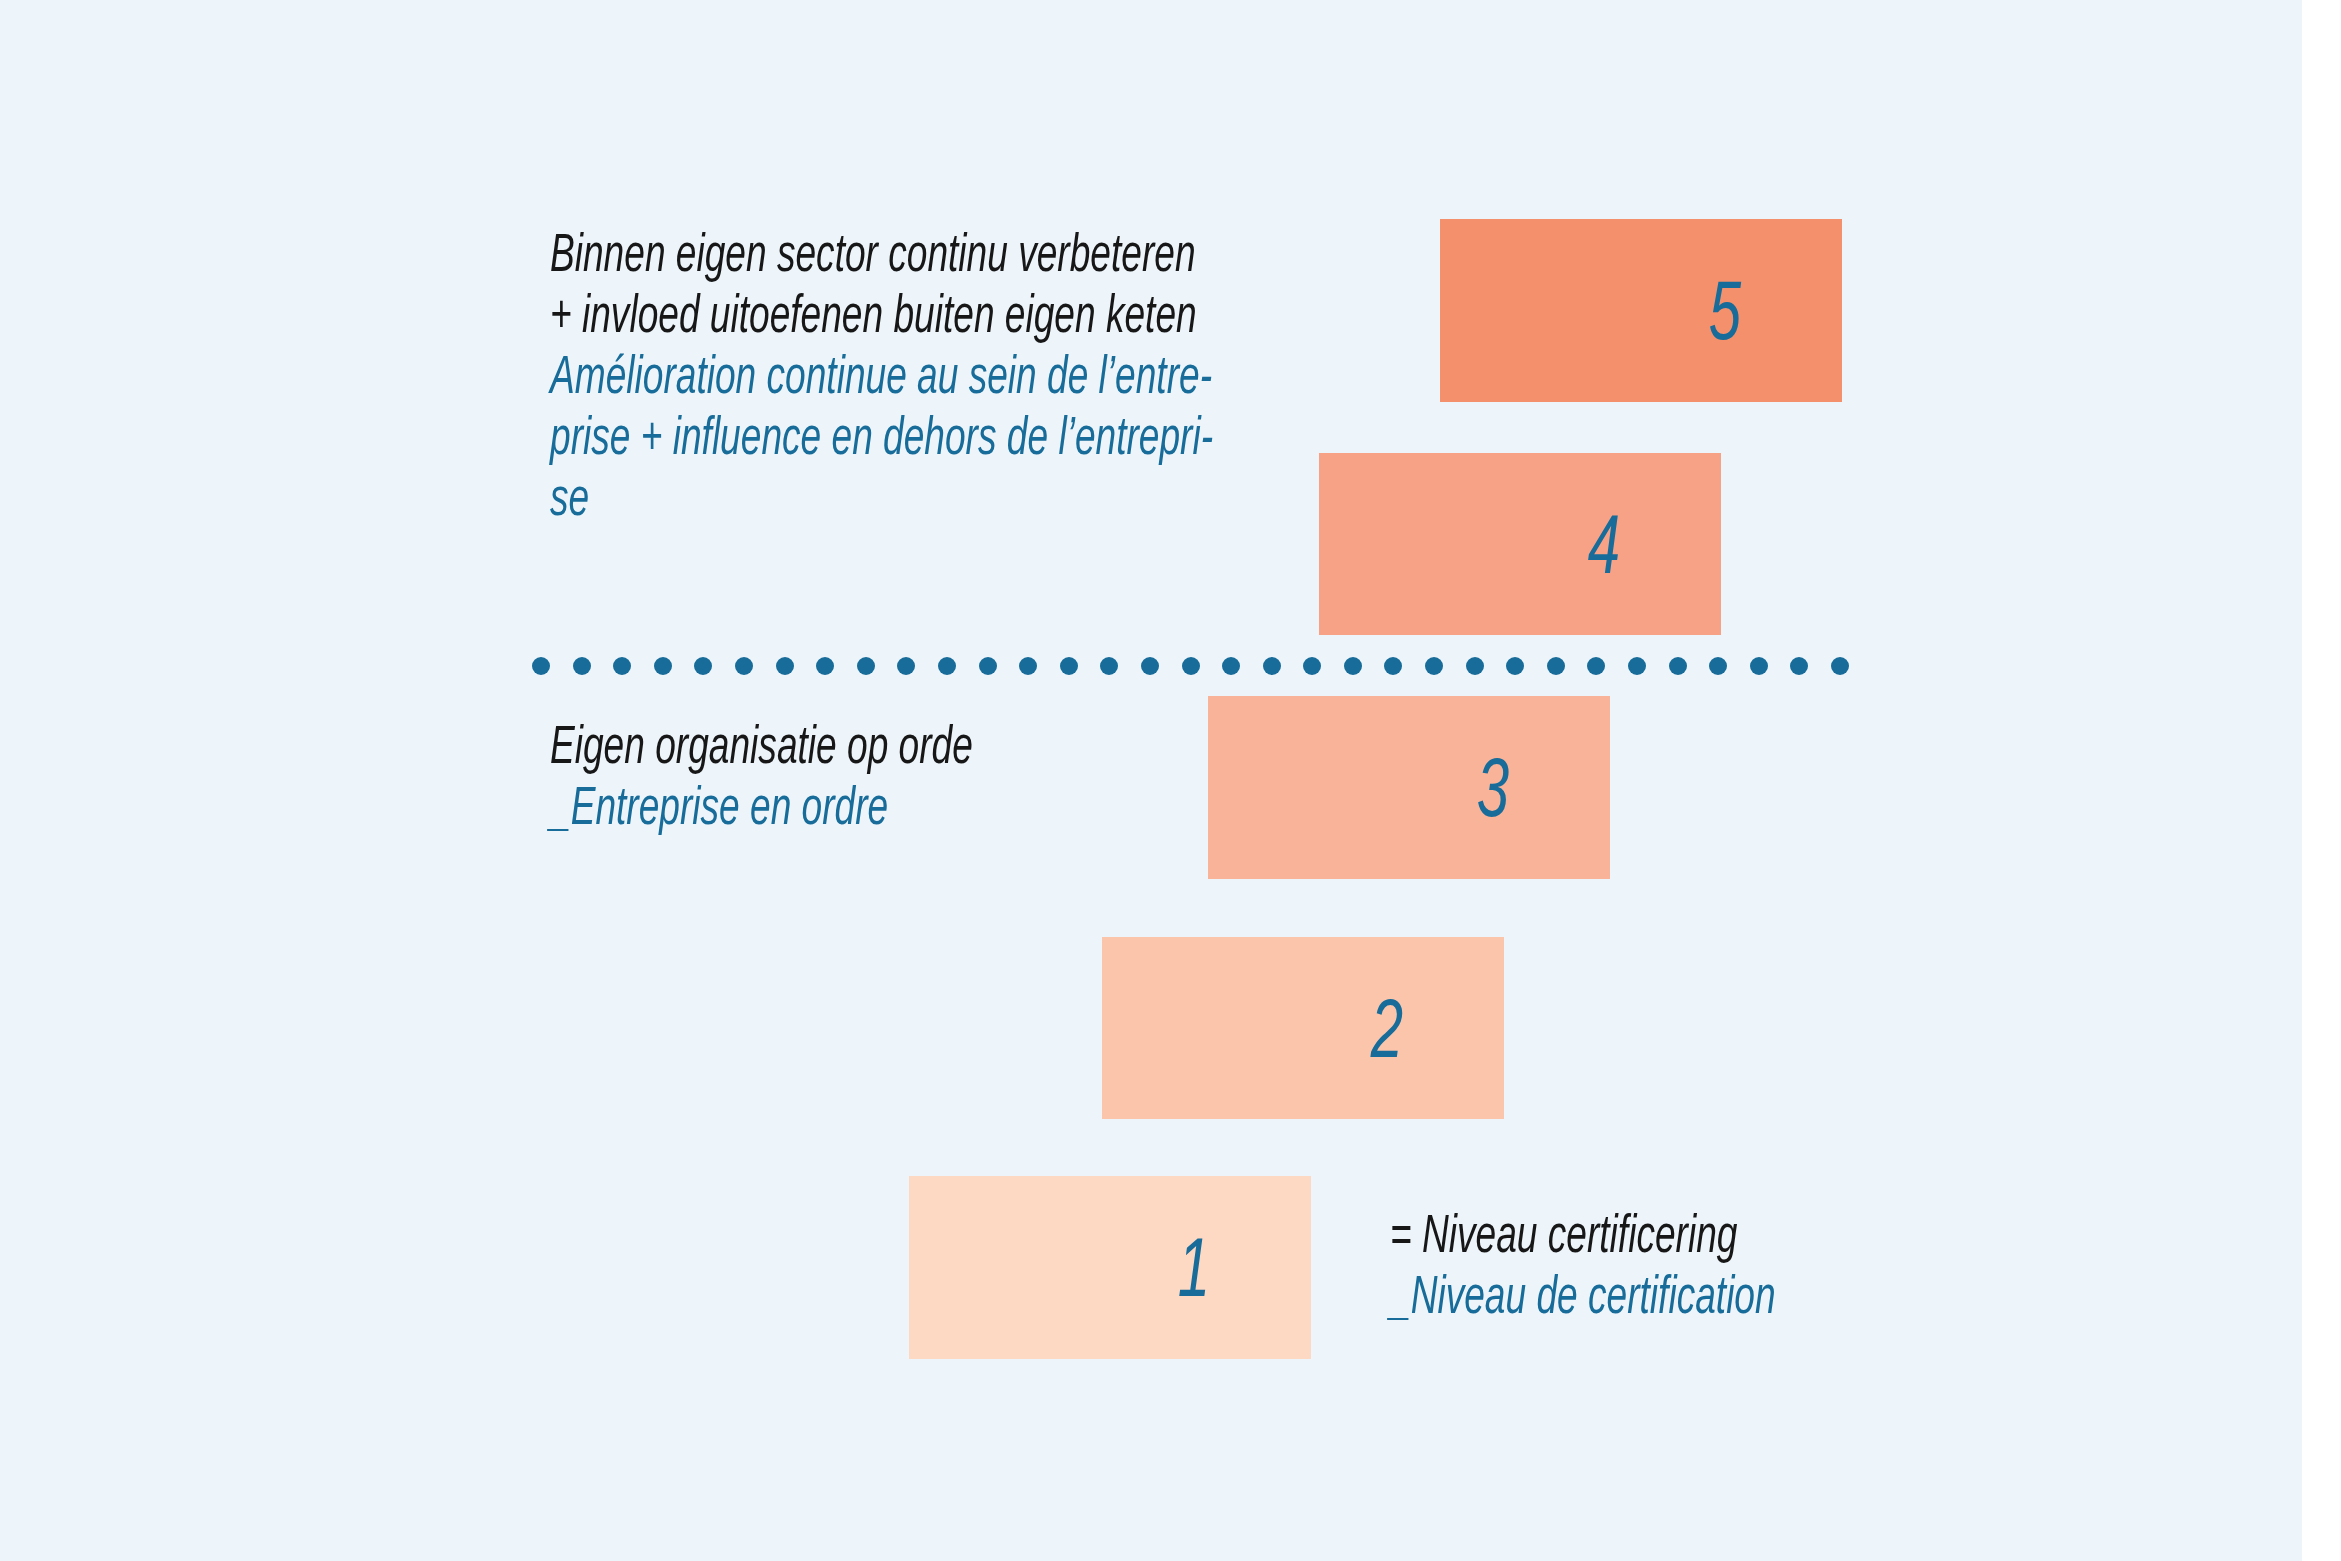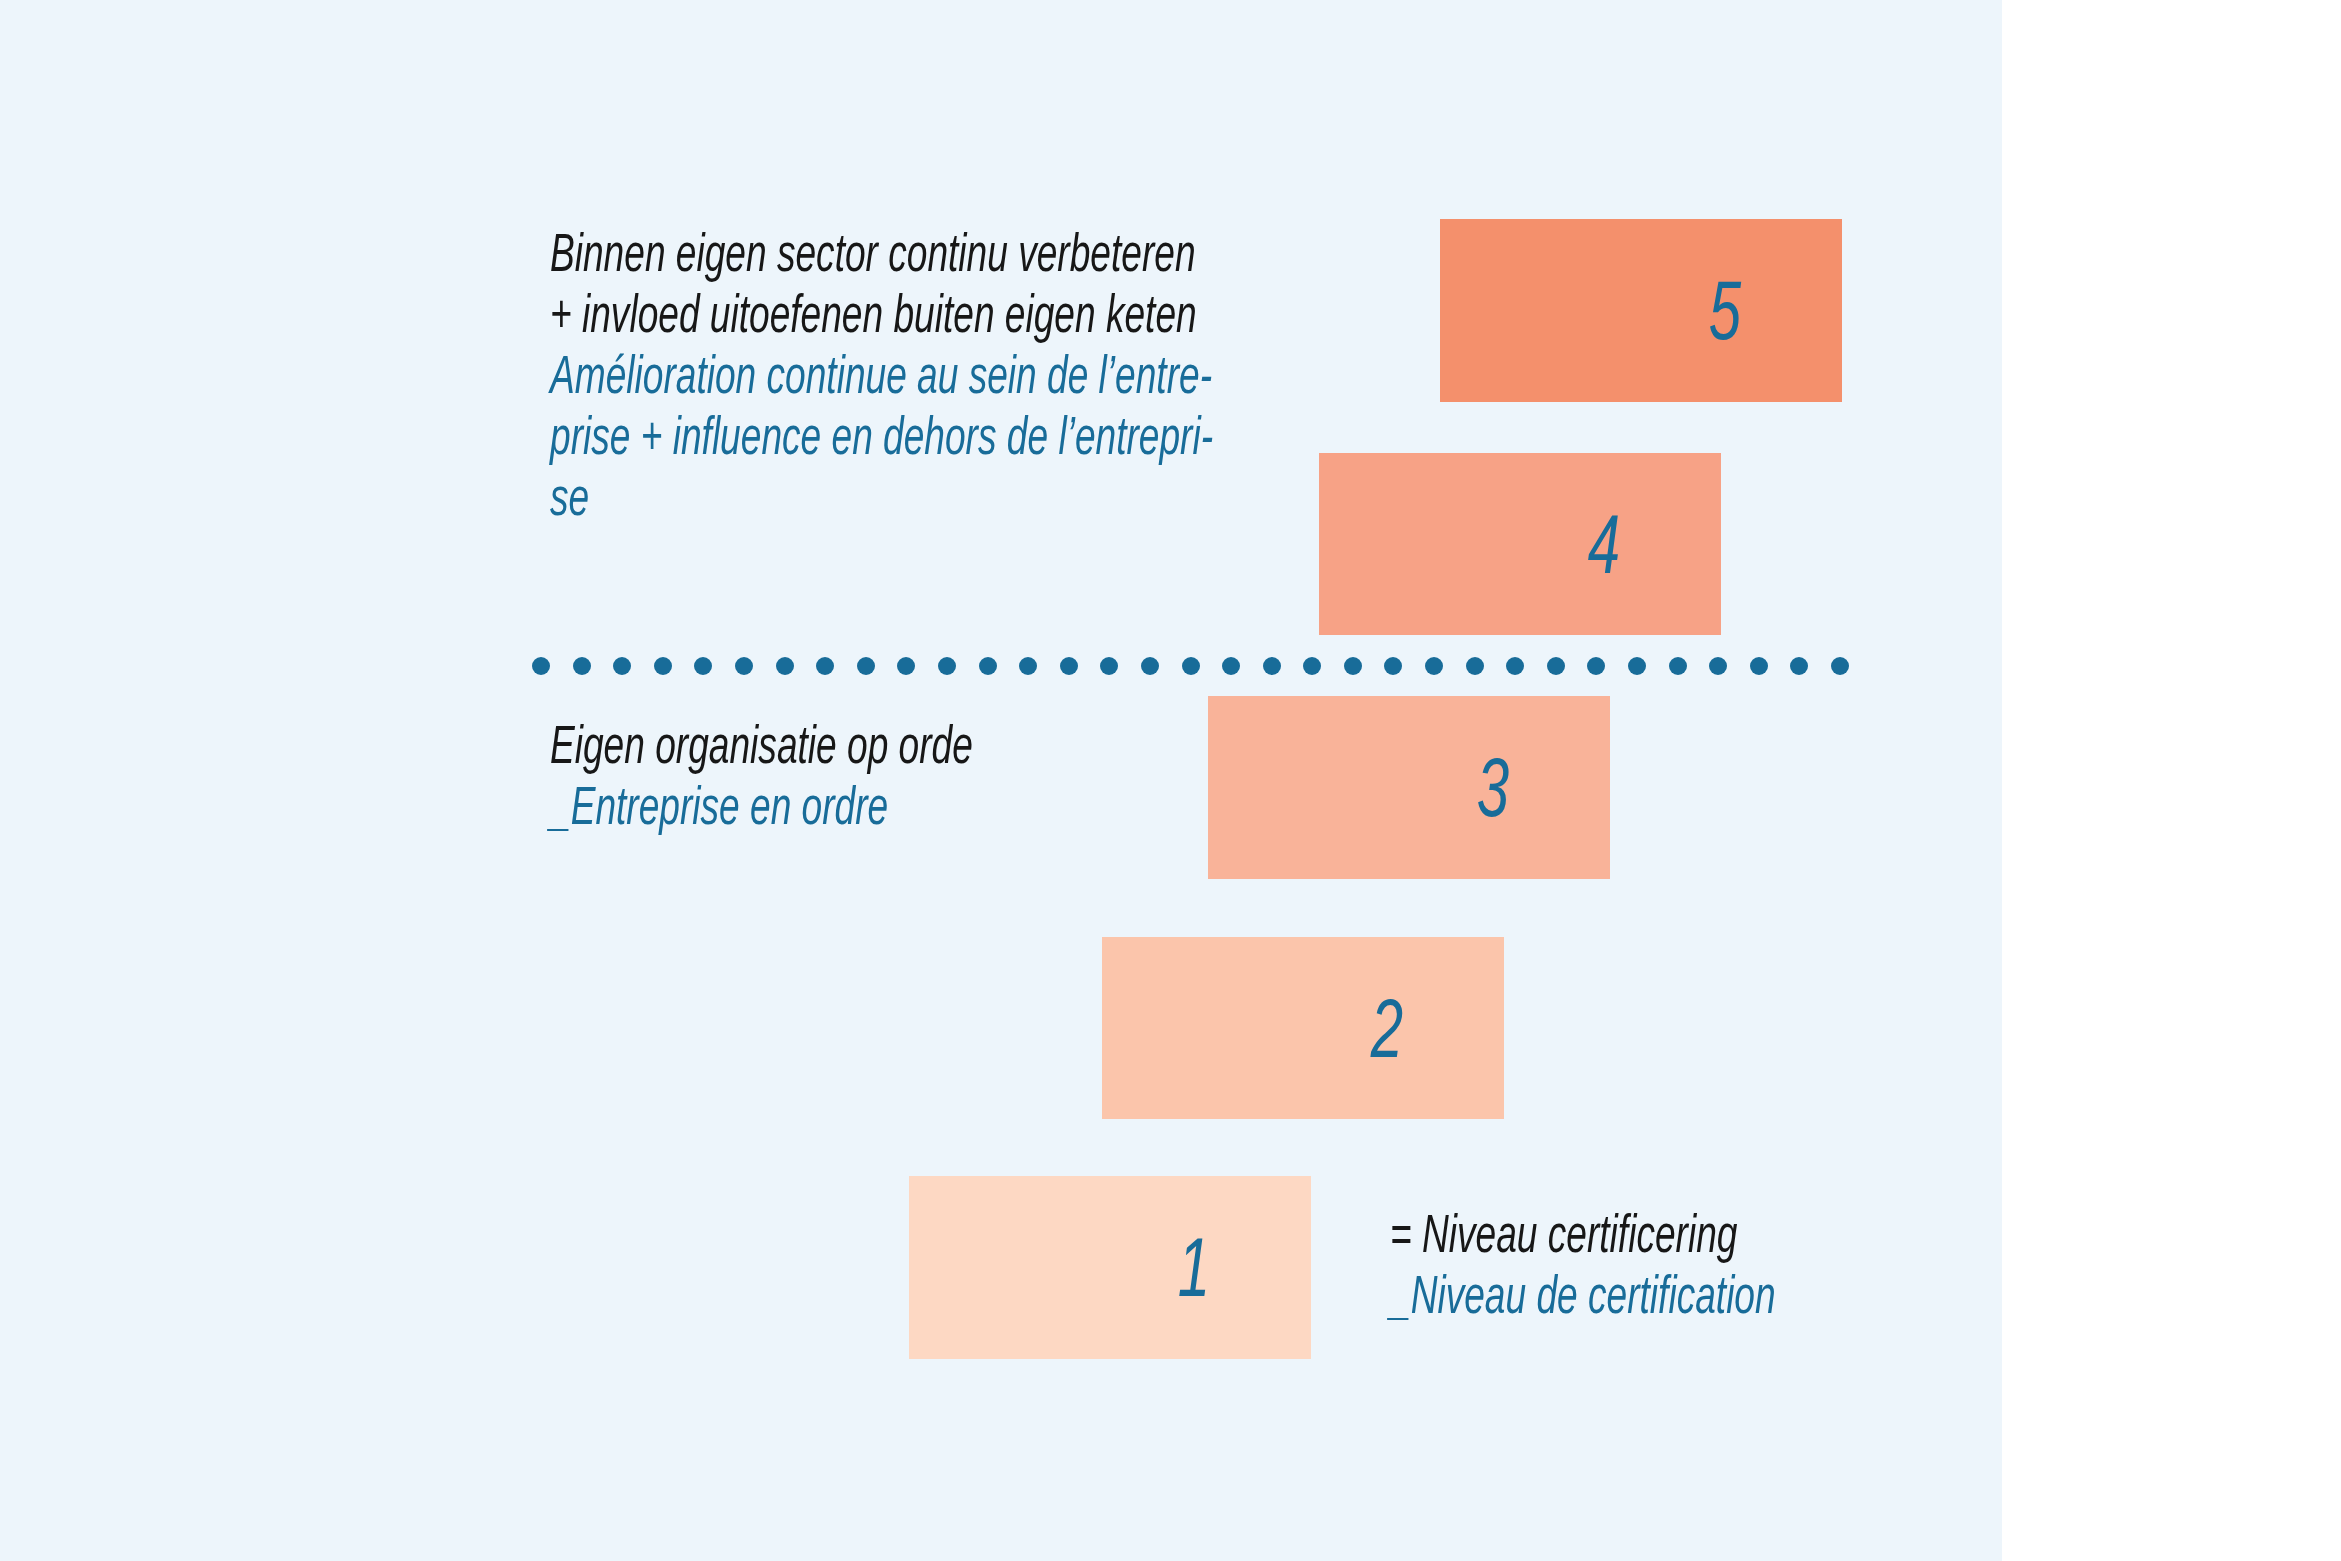--- a/index.html
+++ b/index.html
@@ -7,21 +7,21 @@
     padding: 0;
   }
   body {
     width: 2342px;
     height: 1561px;
     font-family: "Liberation Sans", sans-serif;
     overflow: hidden;
   }
   .stage {
     position: relative;
-    width: 2002px;
+    width: 2302px;
     height: 1561px;
   }
   
   .caption {
     position: absolute;
     font-style: italic;
     font-size: 53px;
     line-height: 61px;
     white-space: nowrap;
     transform: scaleX(0.70);          

